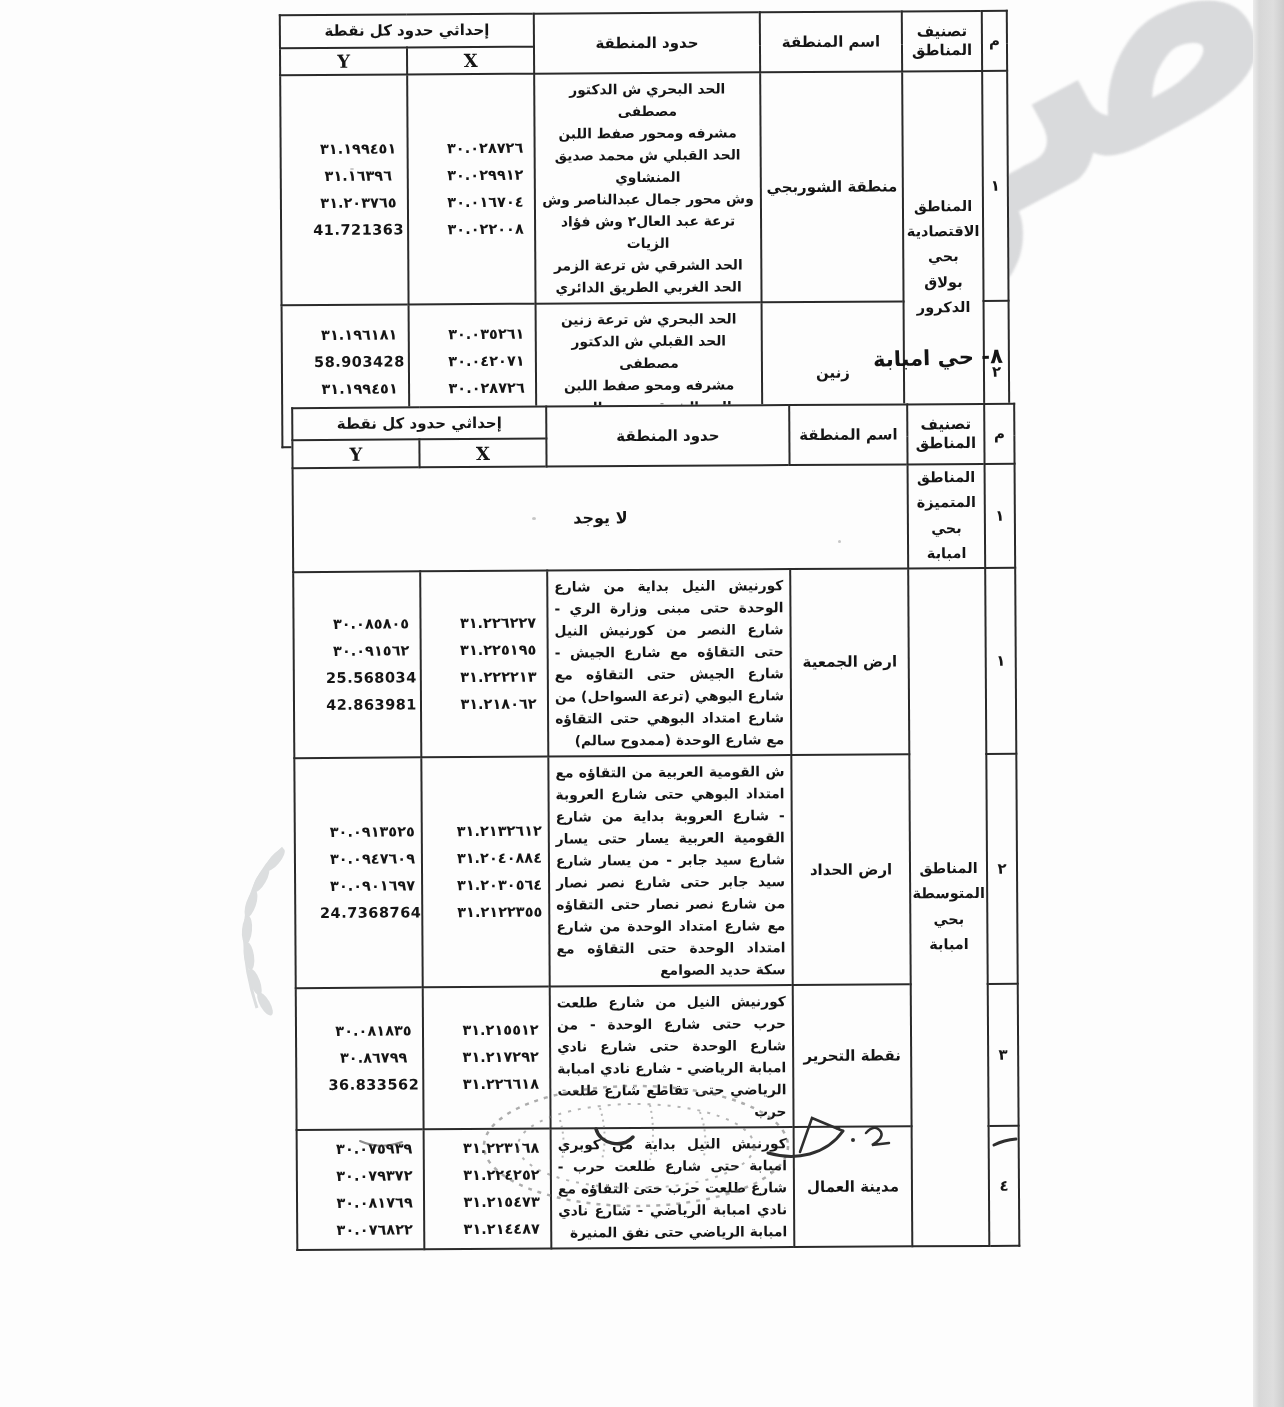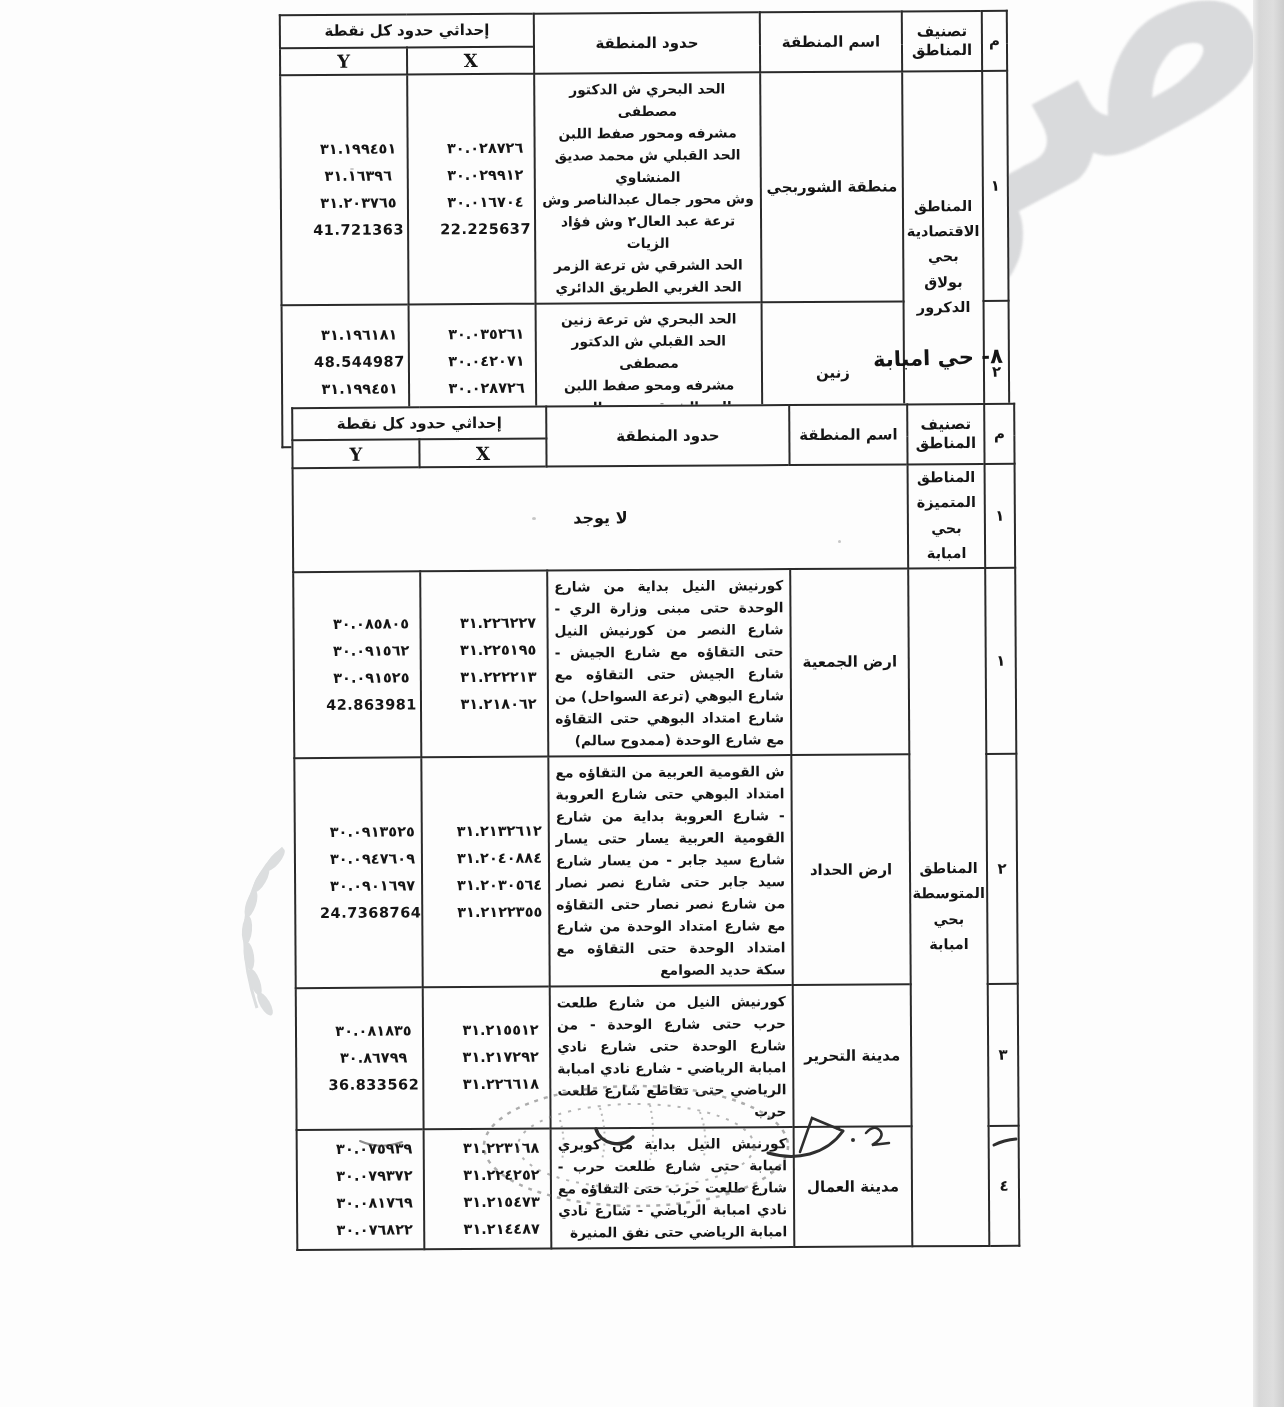--- a/index.html
+++ b/index.html
@@ -107,21 +107,21 @@
 مشرفه ومحور صفط اللبن
 الحد القبلي ش محمد صديق المنشاوي
 وش محور جمال عبدالناصر وش
 ترعة عبد العال٢ وش فؤاد الزيات
 الحد الشرقي ش ترعة الزمر
 الحد الغربي الطريق الدائري</td>
       <td class="coords">
             <div>٣٠.٠٢٨٧٢٦</div>
             <div>٣٠.٠٢٩٩١٢</div>
             <div>٣٠.٠١٦٧٠٤</div>
-            <div>22.225637</div>
+            <div>٣٠.٠٢٢٠٠٨</div>
           </td>
       <td class="coords">
             <div>٣١.١٩٩٤٥١</div>
             <div>٣١.١٦٣٩٦</div>
             <div>٣١.٢٠٣٧٦٥</div>
             <div>41.721363</div>
           </td>
     </tr>
     <tr style="height:117px">
       <td class="num-col">٢</td>
@@ -132,21 +132,21 @@
 الحد الشرقي ترعة الزمر
 الحد الغربي الطريق الدائري</td>
       <td class="coords">
             <div>٣٠.٠٣٥٢٦١</div>
             <div>٣٠.٠٤٢٠٧١</div>
             <div>٣٠.٠٢٨٧٢٦</div>
             <div>٣٠.٠٢٩٩١٢</div>
           </td>
       <td class="coords">
             <div>٣١.١٩٦١٨١</div>
-            <div>48.544987</div>
+            <div>58.903428</div>
             <div>٣١.١٩٩٤٥١</div>
             <div>٣١.١٧٣٤٩٦</div>
           </td>
     </tr>
   </tbody>
     </table>
 
   <div id="sectionHeading">٨- حي امبابة</div>
 
   <table id="table2">
@@ -189,21 +189,21 @@
       <td class="bounds just">كورنيش النيل بداية من شارع الوحدة حتى مبنى وزارة الري - شارع النصر من كورنيش النيل حتى التقاؤه مع شارع الجيش - شارع الجيش حتى التقاؤه مع شارع البوهي (ترعة السواحل) من شارع امتداد البوهي حتى التقاؤه مع شارع الوحدة (ممدوح سالم)</td>
       <td class="coords">
             <div>٣١.٢٢٦٢٢٧</div>
             <div>٣١.٢٢٥١٩٥</div>
             <div>٣١.٢٢٢٢١٣</div>
             <div>٣١.٢١٨٠٦٢</div>
           </td>
       <td class="coords">
             <div>٣٠.٠٨٥٨٠٥</div>
             <div>٣٠.٠٩١٥٦٢</div>
-            <div>٣٠.٠٩١٥٢٥</div>
+            <div>25.568034</div>
             <div>42.863981</div>
           </td>
     </tr>
     <tr style="height:179px">
       <td class="num-col">٢</td>
       <td class="name">ارض الحداد</td>
       <td class="bounds just">ش القومية العربية من التقاؤه مع امتداد البوهي حتى شارع العروبة - شارع العروبة بداية من شارع القومية العربية يسار حتى يسار شارع سيد جابر - من يسار شارع سيد جابر حتى شارع نصر نصار من شارع نصر نصار حتى التقاؤه مع شارع امتداد الوحدة من شارع امتداد الوحدة حتى التقاؤه مع سكة حديد الصوامع</td>
       <td class="coords">
             <div>٣١.٢١٣٢٦١٢</div>
             <div>٣١.٢٠٤٠٨٨٤</div>
@@ -212,21 +212,21 @@
           </td>
       <td class="coords">
             <div>٣٠.٠٩١٣٥٢٥</div>
             <div>٣٠.٠٩٤٧٦٠٩</div>
             <div>٣٠.٠٩٠١٦٩٧</div>
             <div>24.7368764</div>
           </td>
     </tr>
     <tr style="height:120px">
       <td class="num-col">٣</td>
-      <td class="name">مدينة التحرير</td>
+      <td class="name">نقطة التحرير</td>
       <td class="bounds just">كورنيش النيل من شارع طلعت حرب حتى شارع الوحدة - من شارع الوحدة حتى شارع نادي امبابة الرياضي - شارع نادي امبابة الرياضي حتى تقاطع شارع طلعت حرب</td>
       <td class="coords">
             <div>٣١.٢١٥٥١٢</div>
             <div>٣١.٢١٧٢٩٢</div>
             <div>٣١.٢٢٦٦١٨</div>
           </td>
       <td class="coords">
             <div>٣٠.٠٨١٨٣٥</div>
             <div>٣٠.٨٦٧٩٩</div>
             <div>36.833562</div>

